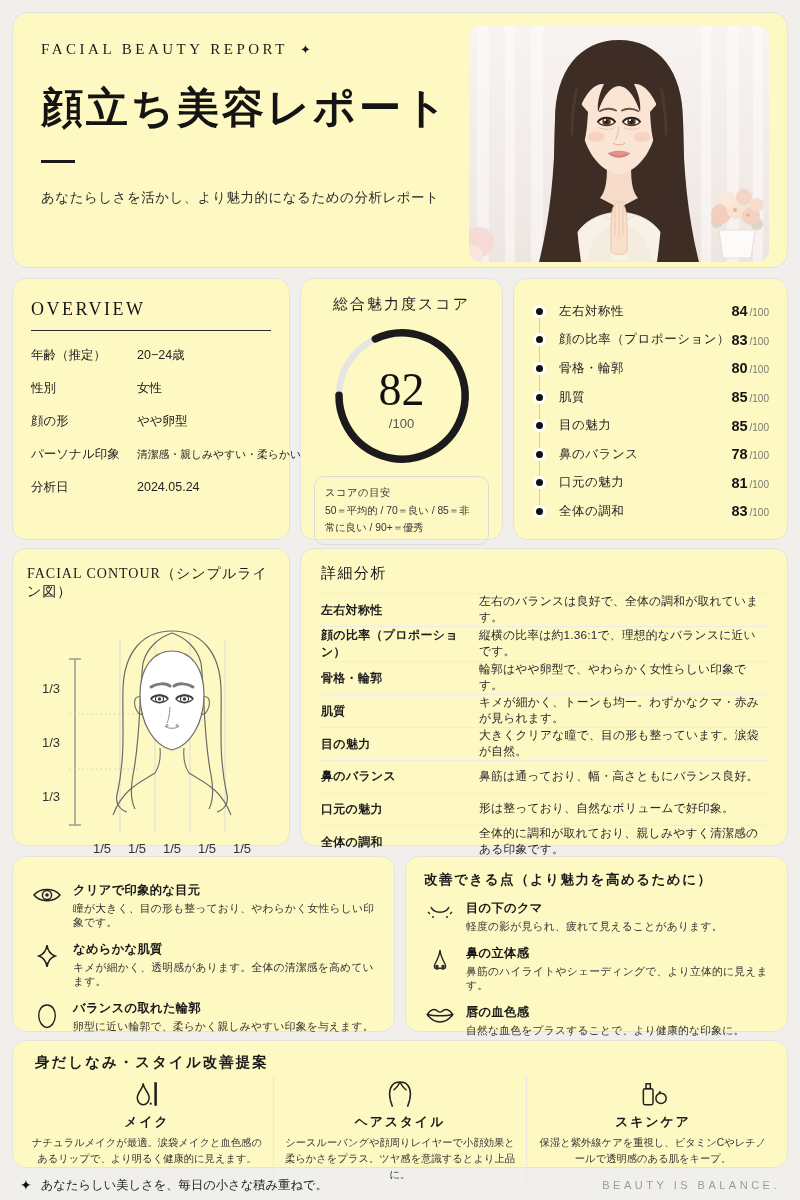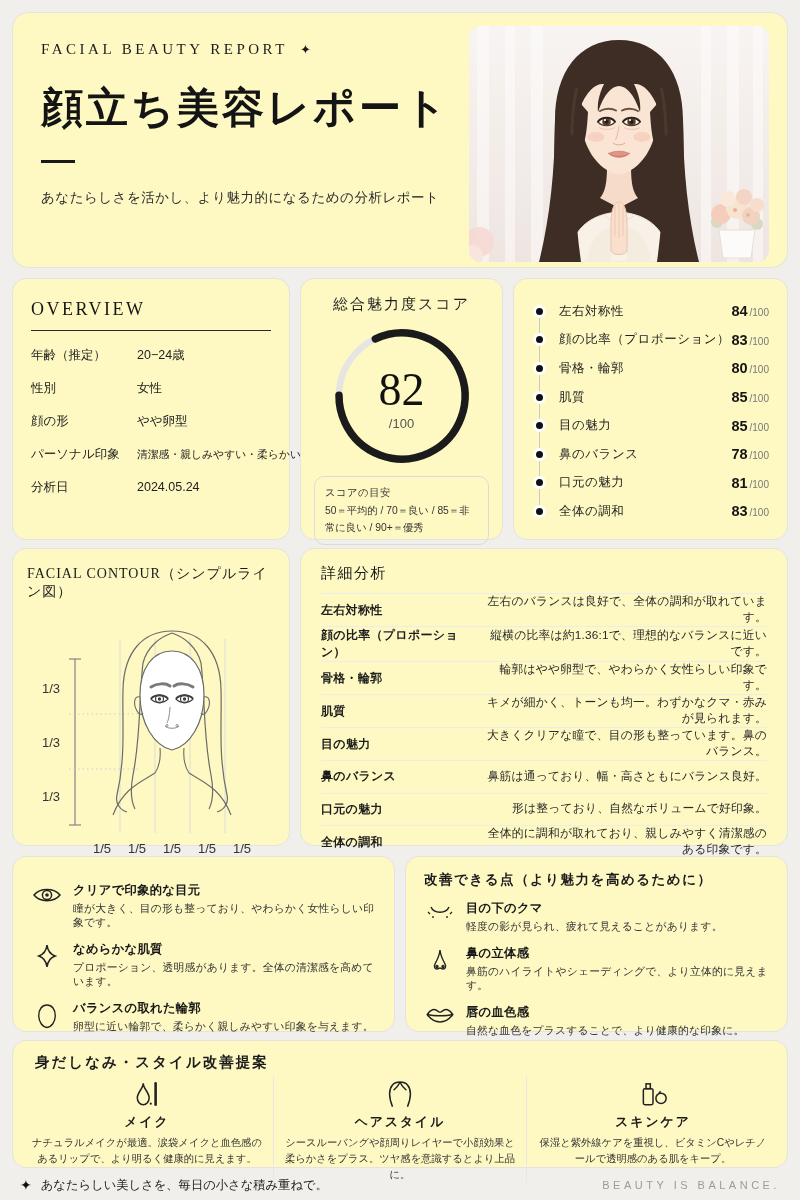--- a/index.html
+++ b/index.html
@@ -55,21 +55,21 @@
   .row3 { display:flex; gap:10px; height:298px; }
   .contour-card { width:278px; padding:16px 12px 6px 14px; }
   .contour-title { font-family:"Liberation Serif", serif; font-size:14px; letter-spacing:1px; color:#1a1a1a; }
   .contour-fig { margin-top:2px; }
 
   .detail-card { flex:1; padding:15px 20px 6px; }
   .detail-title { font-size:15px; letter-spacing:1.5px; color:#1b1b1b; padding-bottom:10px; border-bottom:1px solid #ececе9; border-bottom:1px solid #ececea; }
   .d-row { display:flex; align-items:center; min-height:32.6px; border-bottom:1px solid #ececea; }
   .d-row:last-child { border-bottom:none; }
   .d-label { width:158px; flex:none; font-weight:bold; font-size:12px; letter-spacing:0.3px; color:#1d1d1d; }
-  .d-text { flex:1; font-size:11.8px; color:#2a2a2a; letter-spacing:0.2px;text-align:right; }
+  .d-text { flex:1; font-size:11.8px; color:#2a2a2a; letter-spacing:0.2px; }
 
   
   .row4 { display:flex; gap:10px; height:176px; margin-top:10px; }
   .si-card { flex:1; padding:14px 18px; }
   .si-title { font-size:13.5px; font-weight:bold; letter-spacing:1.5px; color:#1c1c1c; }
   .si-item { display:flex; margin-top:11px; }
   .si-icon { flex:none; width:32px; margin-right:10px; display:flex; justify-content:center; align-items:flex-start; padding-top:2px; }
   .si-h { font-size:12.3px; font-weight:bold; color:#181818; letter-spacing:0.3px; }
   .si-d { font-size:10.8px; color:#333; margin-top:3px; letter-spacing:0.2px; }
 
@@ -391,21 +391,21 @@
       <div class="d-row">
         <div class="d-label">骨格・輪郭</div>
         <div class="d-text">輪郭はやや卵型で、やわらかく女性らしい印象です。</div>
       </div>
       <div class="d-row">
         <div class="d-label">肌質</div>
         <div class="d-text">キメが細かく、トーンも均一。わずかなクマ・赤みが見られます。</div>
       </div>
       <div class="d-row">
         <div class="d-label">目の魅力</div>
-        <div class="d-text">大きくクリアな瞳で、目の形も整っています。鼻のバランス。</div>
+        <div class="d-text">大きくクリアな瞳で、目の形も整っています。涙袋が自然。</div>
       </div>
       <div class="d-row">
         <div class="d-label">鼻のバランス</div>
         <div class="d-text">鼻筋は通っており、幅・高さともにバランス良好。</div>
       </div>
       <div class="d-row">
         <div class="d-label">口元の魅力</div>
         <div class="d-text">形は整っており、自然なボリュームで好印象。</div>
       </div>
       <div class="d-row">
@@ -434,21 +434,21 @@
       </div>
 
       <div class="si-item">
         <div class="si-icon">
           <svg width="26" height="26" viewBox="0 0 24 24" fill="none" stroke="#222" stroke-width="1.4">
             <path d="M12,2 C12.6,6.8 15,10.4 19.5,12 C15,13.6 12.6,17.2 12,22 C11.4,17.2 9,13.6 4.5,12 C9,10.4 11.4,6.8 12,2 Z"></path>
           </svg>
         </div>
         <div class="si-body">
           <div class="si-h">なめらかな肌質</div>
-          <div class="si-d">プロポーション、透明感があります。全体の清潔感を高めています。</div>
+          <div class="si-d">キメが細かく、透明感があります。全体の清潔感を高めています。</div>
         </div>
       </div>
 
       <div class="si-item">
         <div class="si-icon">
           <svg width="22" height="28" viewBox="0 0 24 28" fill="none" stroke="#222" stroke-width="1.5">
             <path d="M12,2 C6.5,2 3,7 3,13.5 C3,20.5 7,26 12,26.5 C17,26 21,20.5 21,13.5 C21,7 17.5,2 12,2 Z"></path>
           </svg>
         </div>
         <div class="si-body">

